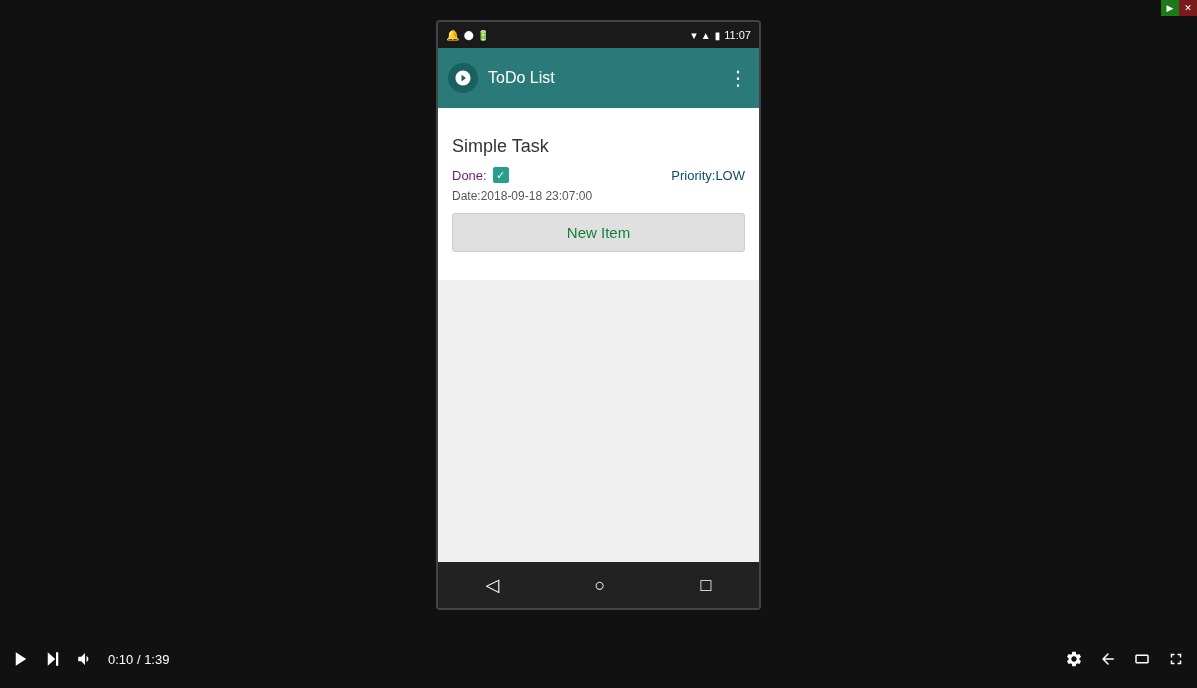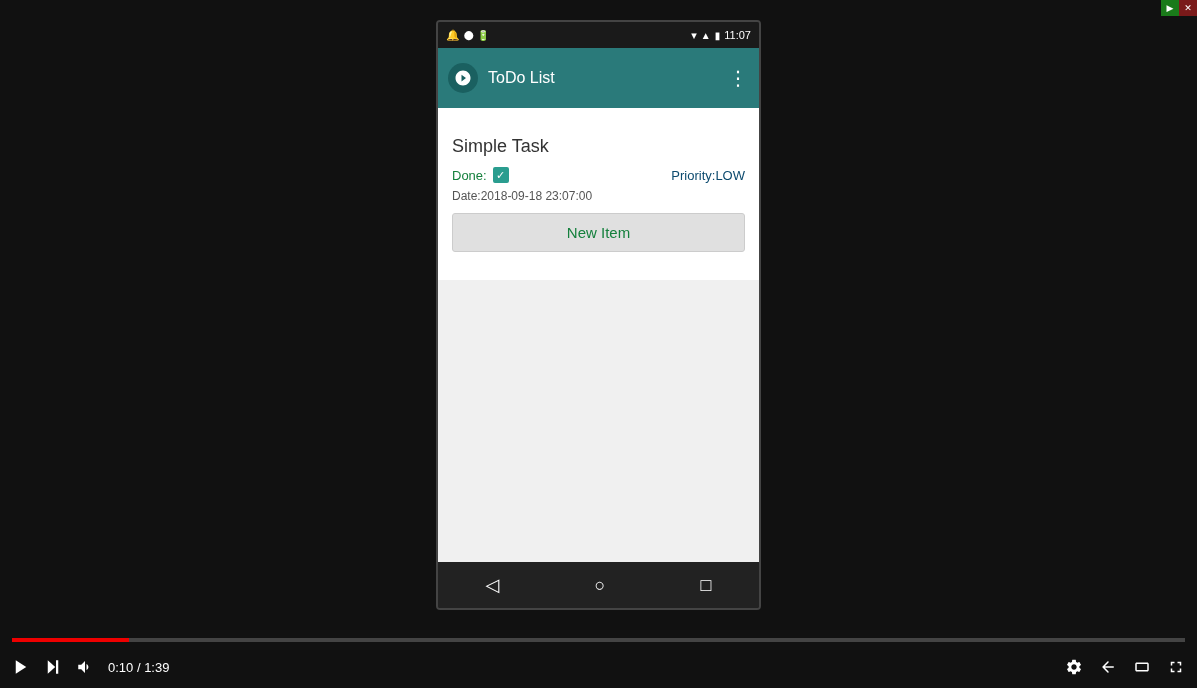--- a/index.html
+++ b/index.html
@@ -123,21 +123,21 @@
       display: flex;
       align-items: center;
       justify-content: space-between;
       margin-bottom: 6px;
     }
     .task-done {
       display: flex;
       align-items: center;
       gap: 6px;
       font-size: 13px;
-      color: #15803d;
+      color: #701a75;
     }
     .checkbox-done {
       width: 16px;
       height: 16px;
       background: #2a9d8f;
       border: 2px solid #2a9d8f;
       display: flex;
       align-items: center;
       justify-content: center;
       border-radius: 2px;
@@ -200,21 +200,21 @@
       cursor: pointer;
     }
     .mini-btn.play-btn { background: #1a7a1a; }
     .mini-btn.close-btn { background: #7a1a1a; }
 
     
     .video-controls {
       background: #111;
       height: 58px;
       display: flex;
-      flex-direction: column;
+      flex-direction: row;
       padding: 0 12px;
       flex-shrink: 0;
     }
     .progress-bar-container {
       height: 4px;
       background: #444;
       margin: 8px 0 4px 0;
       position: relative;
       cursor: pointer;
     }

